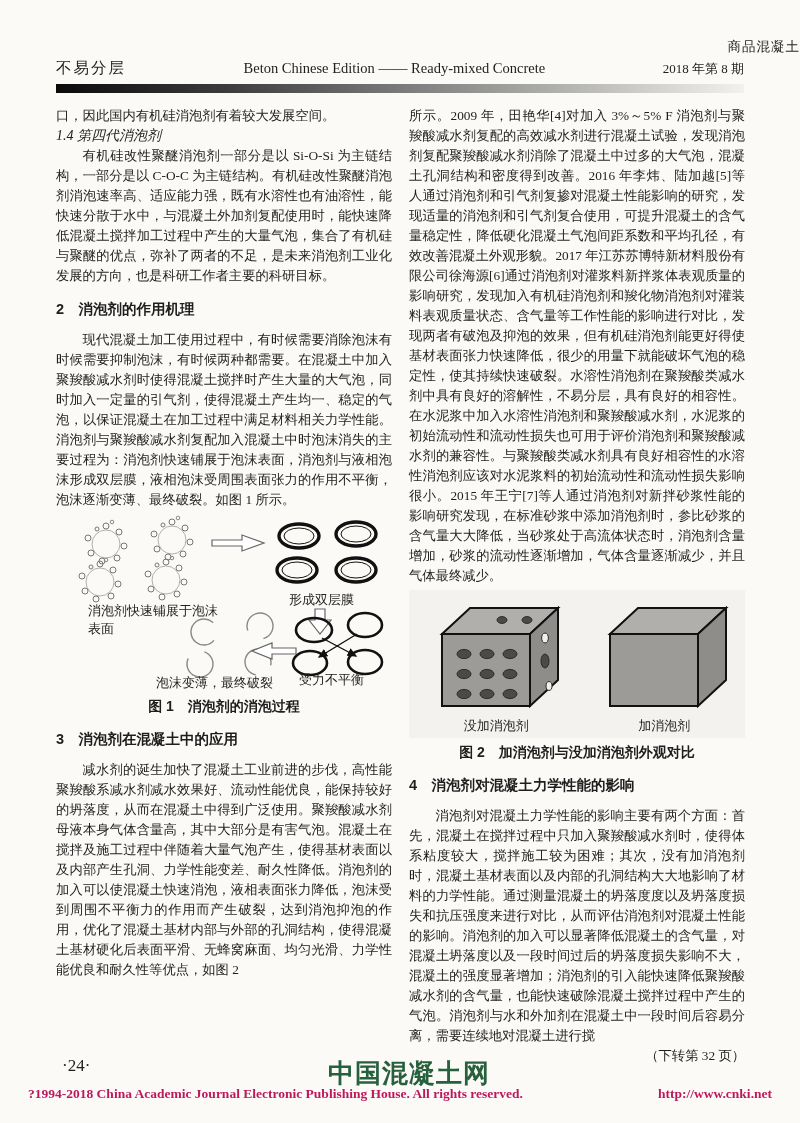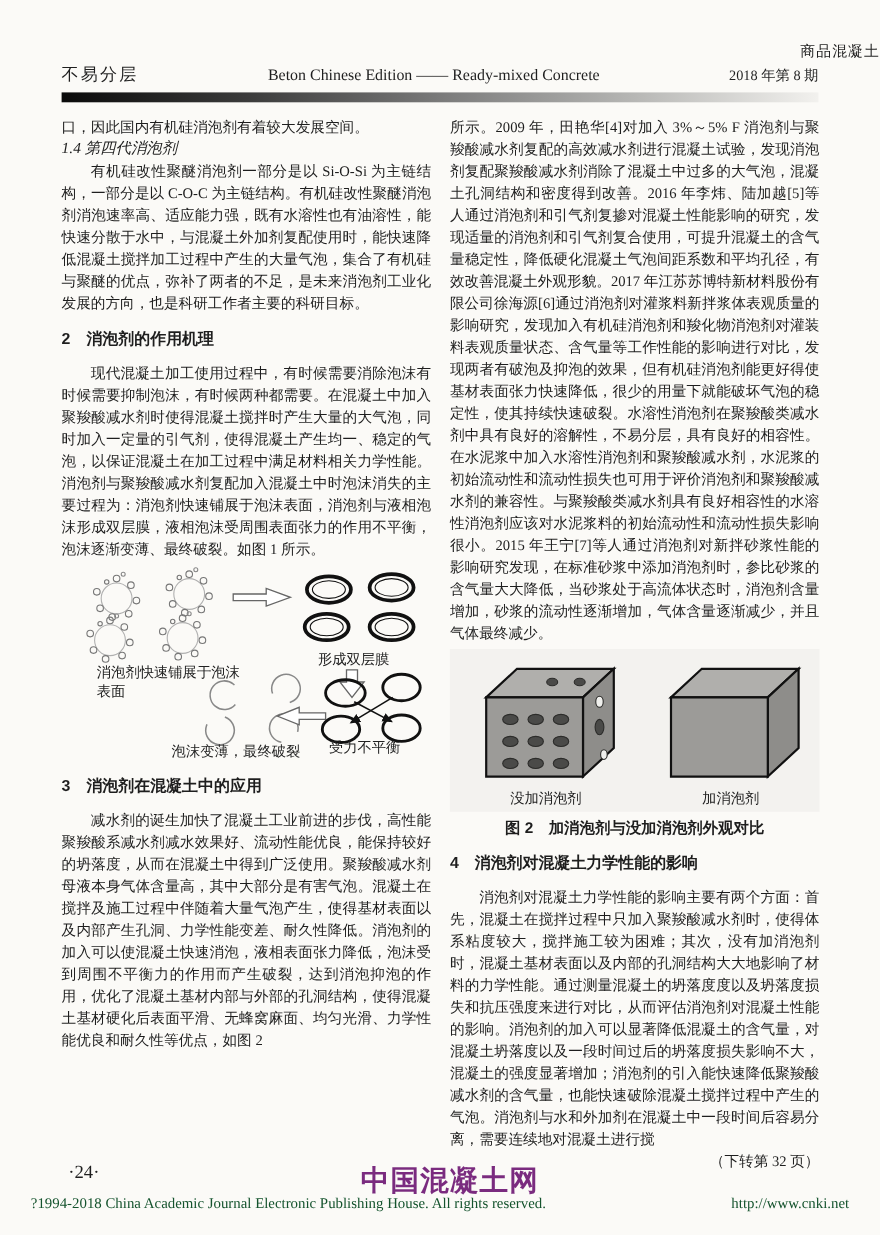--- a/index.html
+++ b/index.html
@@ -38,21 +38,21 @@
   .fig2-wrap { background:#f3f2ef; padding:6px 0 2px 0; }
   .fig2-labels { display:flex; justify-content:space-around; font-size:13px; margin-top:2px; }
   .cont-note { text-align:right; text-indent:0 !important; }
   
   .svg-label { font-family:"Liberation Serif", serif; font-size:13px; fill:#222; }
   
   .page-num { position:absolute; left:62px; bottom:47px; font-size:17px; }
   .copyright-row {
     position:absolute; left:28px; right:28px; bottom:21px;
     display:flex; justify-content:space-between;
-    font-size:13.5px; color:#14532d;
+    font-size:13.5px; color:#be185d;font-weight:bold;
   }
   .watermark {
     position:absolute; left:328px; bottom:32px;
     font-family:"Liberation Sans", sans-serif; font-weight:bold;
     font-size:26px; letter-spacing:1px; opacity:0.92;
   }
 </style>
 </head>
 <body>
 
@@ -135,20 +135,21 @@
             <ellipse cx="246" cy="149" rx="17" ry="12" stroke-width="2.6"></ellipse>
             <ellipse cx="301" cy="148" rx="17" ry="12" stroke-width="2.6"></ellipse>
             <line x1="258" y1="124" x2="292" y2="142" stroke-width="1.4" marker-end="url(#ah)"></line>
             <line x1="293" y1="120" x2="255" y2="143" stroke-width="1.4" marker-end="url(#ah)"></line>
           </g>
 
           <text x="92" y="173" class="svg-label">泡沫变薄，最终破裂</text>
           <text x="235" y="170" class="svg-label">受力不平衡</text>
         </svg>
       </div>
+      <div class="fig-caption">图 1　消泡剂的消泡过程</div>
 
       <div class="section-heading">3　消泡剂在混凝土中的应用</div>
       <p>减水剂的诞生加快了混凝土工业前进的步伐，高性能聚羧酸系减水剂减水效果好、流动性能优良，能保持较好的坍落度，从而在混凝土中得到广泛使用。聚羧酸减水剂母液本身气体含量高，其中大部分是有害气泡。混凝土在搅拌及施工过程中伴随着大量气泡产生，使得基材表面以及内部产生孔洞、力学性能变差、耐久性降低。消泡剂的加入可以使混凝土快速消泡，液相表面张力降低，泡沫受到周围不平衡力的作用而产生破裂，达到消泡抑泡的作用，优化了混凝土基材内部与外部的孔洞结构，使得混凝土基材硬化后表面平滑、无蜂窝麻面、均匀光滑、力学性能优良和耐久性等优点，如图 2</p>
     </div>
 
     <div class="col">
       <p class="no-indent">所示。2009 年，田艳华[4]对加入 3%～5% F 消泡剂与聚羧酸减水剂复配的高效减水剂进行混凝土试验，发现消泡剂复配聚羧酸减水剂消除了混凝土中过多的大气泡，混凝土孔洞结构和密度得到改善。2016 年李炜、陆加越[5]等人通过消泡剂和引气剂复掺对混凝土性能影响的研究，发现适量的消泡剂和引气剂复合使用，可提升混凝土的含气量稳定性，降低硬化混凝土气泡间距系数和平均孔径，有效改善混凝土外观形貌。2017 年江苏苏博特新材料股份有限公司徐海源[6]通过消泡剂对灌浆料新拌浆体表观质量的影响研究，发现加入有机硅消泡剂和羧化物消泡剂对灌装料表观质量状态、含气量等工作性能的影响进行对比，发现两者有破泡及抑泡的效果，但有机硅消泡剂能更好得使基材表面张力快速降低，很少的用量下就能破坏气泡的稳定性，使其持续快速破裂。水溶性消泡剂在聚羧酸类减水剂中具有良好的溶解性，不易分层，具有良好的相容性。在水泥浆中加入水溶性消泡剂和聚羧酸减水剂，水泥浆的初始流动性和流动性损失也可用于评价消泡剂和聚羧酸减水剂的兼容性。与聚羧酸类减水剂具有良好相容性的水溶性消泡剂应该对水泥浆料的初始流动性和流动性损失影响很小。2015 年王宁[7]等人通过消泡剂对新拌砂浆性能的影响研究发现，在标准砂浆中添加消泡剂时，参比砂浆的含气量大大降低，当砂浆处于高流体状态时，消泡剂含量增加，砂浆的流动性逐渐增加，气体含量逐渐减少，并且气体最终减少。</p>
 
       <div class="fig fig2-wrap">
         <svg width="330" height="118" viewBox="0 0 330 118">
@@ -190,19 +191,19 @@
       </div>
       <div class="fig-caption">图 2　加消泡剂与没加消泡剂外观对比</div>
 
       <div class="section-heading">4　消泡剂对混凝土力学性能的影响</div>
       <p>消泡剂对混凝土力学性能的影响主要有两个方面：首先，混凝土在搅拌过程中只加入聚羧酸减水剂时，使得体系粘度较大，搅拌施工较为困难；其次，没有加消泡剂时，混凝土基材表面以及内部的孔洞结构大大地影响了材料的力学性能。通过测量混凝土的坍落度度以及坍落度损失和抗压强度来进行对比，从而评估消泡剂对混凝土性能的影响。消泡剂的加入可以显著降低混凝土的含气量，对混凝土坍落度以及一段时间过后的坍落度损失影响不大，混凝土的强度显著增加；消泡剂的引入能快速降低聚羧酸减水剂的含气量，也能快速破除混凝土搅拌过程中产生的气泡。消泡剂与水和外加剂在混凝土中一段时间后容易分离，需要连续地对混凝土进行搅</p>
       <p class="cont-note">（下转第 32 页）</p>
     </div>
   </div>
 
   <div class="page-num">·24·</div>
-  <div class="watermark" style="color:#701a75;">中国混凝土网</div>
+  <div class="watermark" style="color:#14532d;">中国混凝土网</div>
   <div class="copyright-row">
     <span>?1994-2018 China Academic Journal Electronic Publishing House. All rights reserved.</span>
     <span>http://www.cnki.net</span>
   </div>
 
 </div>
 
 </body></html>

